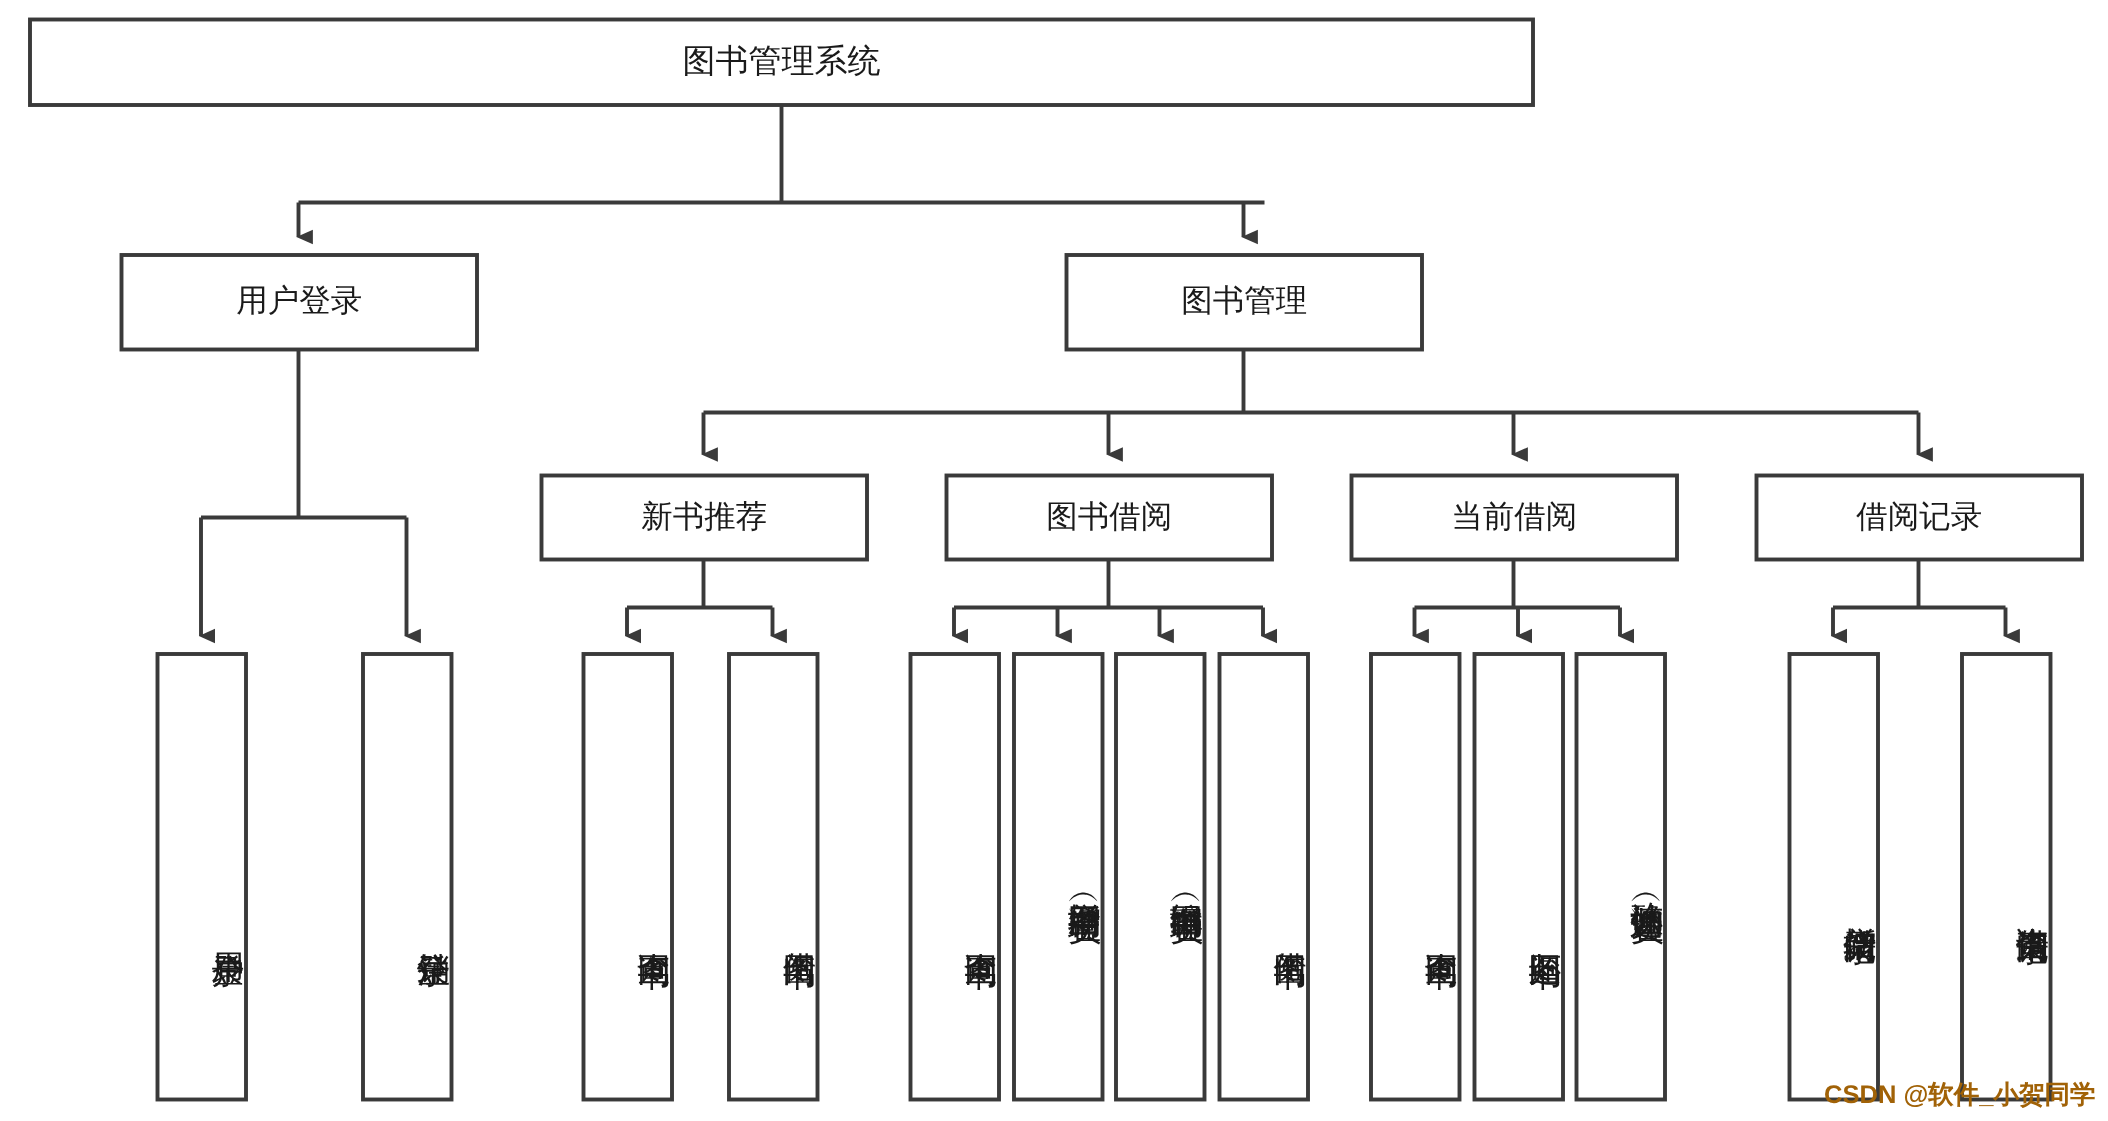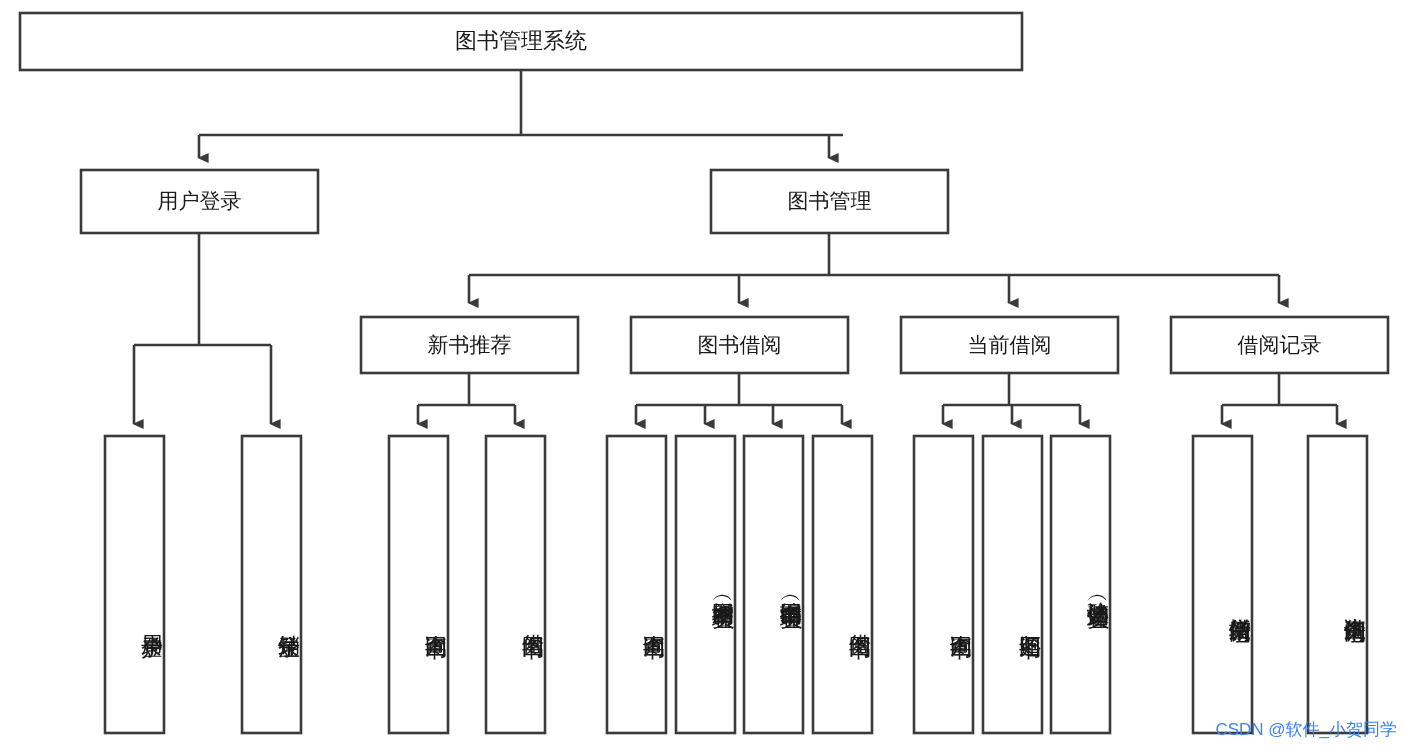--- a/index.html
+++ b/index.html
@@ -70,23 +70,24 @@
     justify-content: center;
     white-space: nowrap;
     pointer-events: none;
   }
   #watermark {
     position: absolute;
     right: 8px;
     bottom: 6px;
     font-family: "Liberation Sans", "DejaVu Sans", sans-serif;
     font-size: 17px;
-    color: #3b82f6;
+    color: #a16207;
     white-space: nowrap;
     user-select: none;
+    font-weight: bold;
   }
 </style>
 </head>
 <body>
 
 <div id="diagram-root">
 
   <svg class="diagram" viewBox="0 0 1405 747" xmlns="http://www.w3.org/2000/svg">
     <defs>
       <marker id="arrow" markerWidth="12" markerHeight="12" refX="5.2" refY="9.6" orient="auto" markerUnits="userSpaceOnUse">

